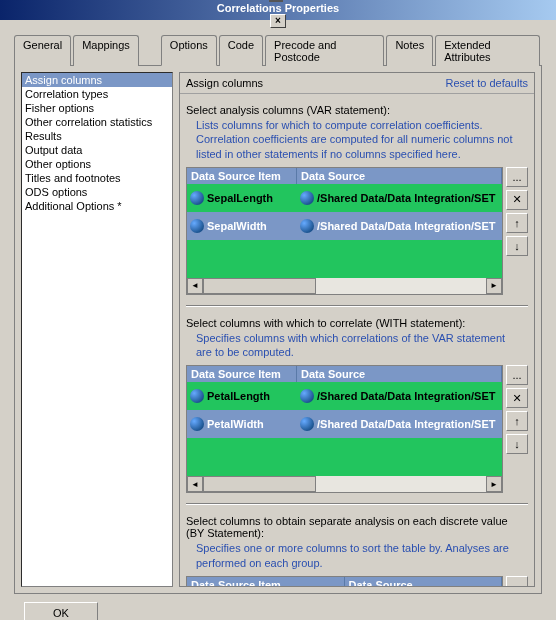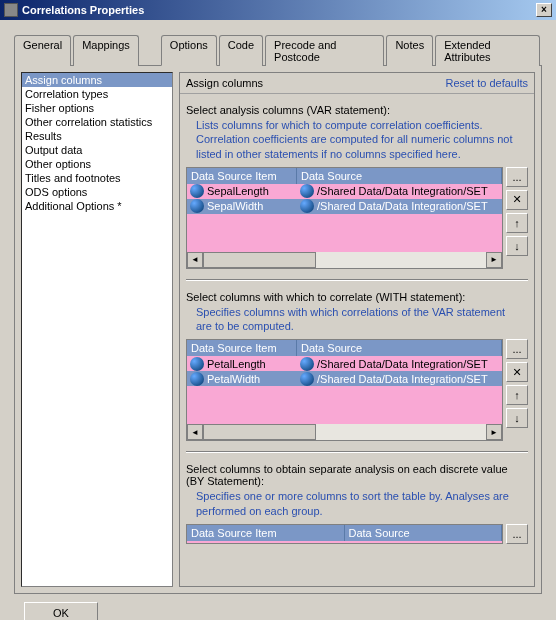--- a/index.html
+++ b/index.html
@@ -13,20 +13,21 @@
     overflow: hidden;
   }
   .titlebar {
     background: linear-gradient(to right, #0a246a, #a6caf0);
     color: #fff;
     height: 20px;
     display: flex;
     align-items: center;
     padding: 0 4px;
     font-weight: bold;
+    flex-direction: column;
   }
   .titlebar .icon {
     width: 14px; height: 14px;
     background: #888;
     margin-right: 4px;
     border: 1px solid #555;
   }
   .titlebar .title { flex: 1; }
   .titlebar .close {
     width: 16px; height: 14px;
@@ -117,38 +118,39 @@
   .scroll-body::-webkit-scrollbar-thumb { background: #d4d0c8; border: 1px solid #808080; }
   .scroll-body::-webkit-scrollbar-button {
     background: #d4d0c8; border: 1px solid #808080; height: 16px;
   }
   .group-label { margin: 6px 0 2px 0; }
   .help-text { color: #2a4fb0; margin: 2px 4px 6px 10px; line-height: 1.3; }
   .table-wrap { display: flex; gap: 3px; }
   .table-box {
     flex: 1;
     border: 1px solid #808080;
-    background: #f9a8d4;
+    background: #22c55e;
     position: relative;
+    font-weight: bold;
   }
   .thead {
     display: flex;
     background: #7b97c6;
     color: #fff;
   }
   .thead .col {
     padding: 2px 4px;
     border-right: 1px solid #5a7aa8;
   }
   .col1 { width: 110px; }
   .col2 { flex: 1; }
   .trow {
     display: flex;
     align-items: center;
-    height: 15px;
+    height: 28px;
   }
   .trow.sel { background: #7b97c6; color: #fff; }
   .tcell { padding: 1px 3px; display: flex; align-items: center; gap: 3px; overflow: hidden; white-space: nowrap; }
   .tcell.col1 { width: 110px; }
   .tcell.col2 { flex: 1; }
   .globe {
     width: 14px; height: 14px; border-radius: 50%;
     background: radial-gradient(circle at 30% 30%, #6af, #036);
     flex-shrink: 0;
   }

